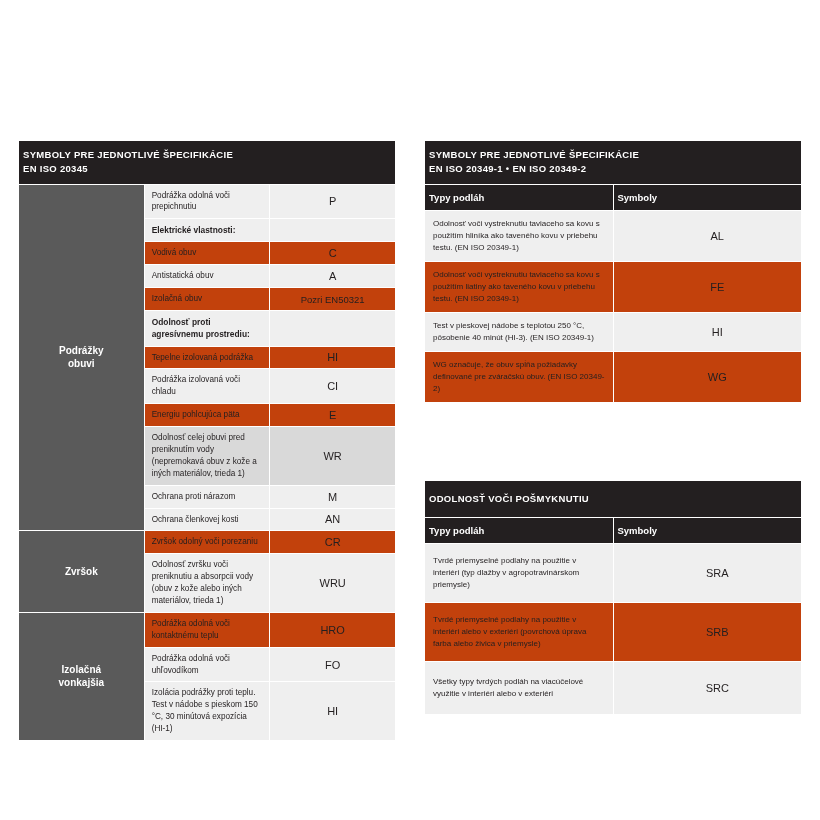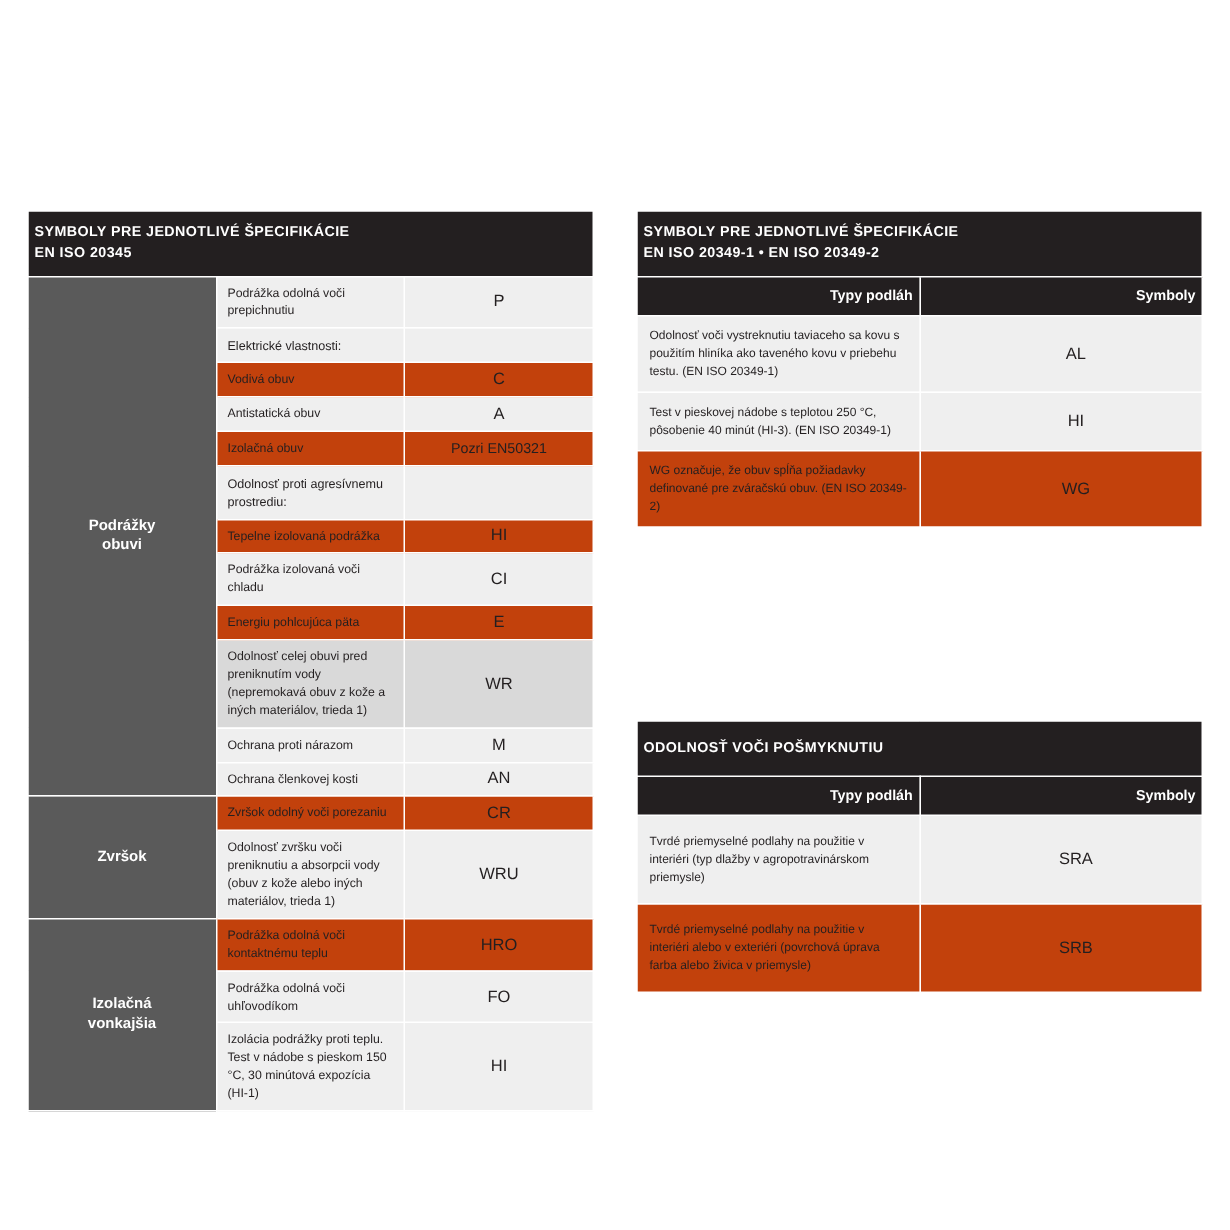--- a/index.html
+++ b/index.html
@@ -57,21 +57,21 @@
     letter-spacing: 0.3px;
     line-height: 1.5;
     padding: 7px 4px;
   }
   .hdr .line2 { display: block; }
 
   .subhdr {
     background: #231f20;
     color: #ffffff;
     font-weight: bold;
-    text-align: right;
+    text-align: left;
     font-size: 9.5px;
     padding: 7px 4px;
   }
 
   .cat {
     background: #5a5a5a;
     color: #ffffff;
     font-weight: bold;
     text-align: center;
     font-size: 10px;
@@ -81,21 +81,21 @@
     margin-top: 10px;
   }
 
   .desc {
     font-size: 8.2px;
     color: #231f20;
     line-height: 1.45;
     padding: 5px 7px;
     vertical-align: middle;
   }
-  .desc.bold { font-weight: normal; font-size: 8.4px; margin-top: 14px; }
+  .desc.bold { font-weight: bold; font-size: 8.4px; margin-top: 14px; }
 
   .sym {
     text-align: center;
     font-size: 11px;
     color: #231f20;
     vertical-align: middle;
     width: 84px;
     padding: 4px 2px;
   }
   .sym.small { font-size: 9.5px; }
@@ -228,20 +228,24 @@
     </tr>
     <tr>
       <td class="subhdr">Typy podláh</td>
       <td class="subhdr" style="width:86px;">Symboly</td>
     </tr>
     <tr>
       <td class="rdesc lt">Odolnosť voči vystreknutiu taviaceho sa kovu s použitím hliníka ako taveného kovu v priebehu testu. (EN ISO 20349-1)</td>
       <td class="rsym lt">AL</td>
     </tr>
     <tr>
+      <td class="rdesc dk">Odolnosť voči vystreknutiu taviaceho sa kovu s použitím liatiny ako taveného kovu v priebehu testu. (EN ISO 20349-1)</td>
+      <td class="rsym dk">FE</td>
+    </tr>
+    <tr>
       <td class="rdesc lt">Test v pieskovej nádobe s teplotou 250 °C, pôsobenie 40 minút (HI-3). (EN ISO 20349-1)</td>
       <td class="rsym lt">HI</td>
     </tr>
     <tr>
       <td class="rdesc dk">WG označuje, že obuv spĺňa požiadavky definované pre zváračskú obuv. (EN ISO 20349-2)</td>
       <td class="rsym dk">WG</td>
     </tr>
   </tbody>
     </table>
 
@@ -255,16 +259,20 @@
       <td class="subhdr" style="width:86px;">Symboly</td>
     </tr>
     <tr>
       <td class="rdesc lt" style="padding:11px 8px;">Tvrdé priemyselné podlahy na použitie v interiéri (typ dlažby v agropotravinárskom priemysle)</td>
       <td class="rsym lt">SRA</td>
     </tr>
     <tr>
       <td class="rdesc dk" style="padding:11px 8px;">Tvrdé priemyselné podlahy na použitie v interiéri alebo v exteriéri (povrchová úprava farba alebo živica v priemysle)</td>
       <td class="rsym dk">SRB</td>
     </tr>
+    <tr>
+      <td class="rdesc lt" style="padding:14px 8px;">Všetky typy tvrdých podláh na viacúčelové využitie v interiéri alebo v exteriéri</td>
+      <td class="rsym lt">SRC</td>
+    </tr>
   </tbody>
     </table>
 
 </div>
 
 </body></html>

